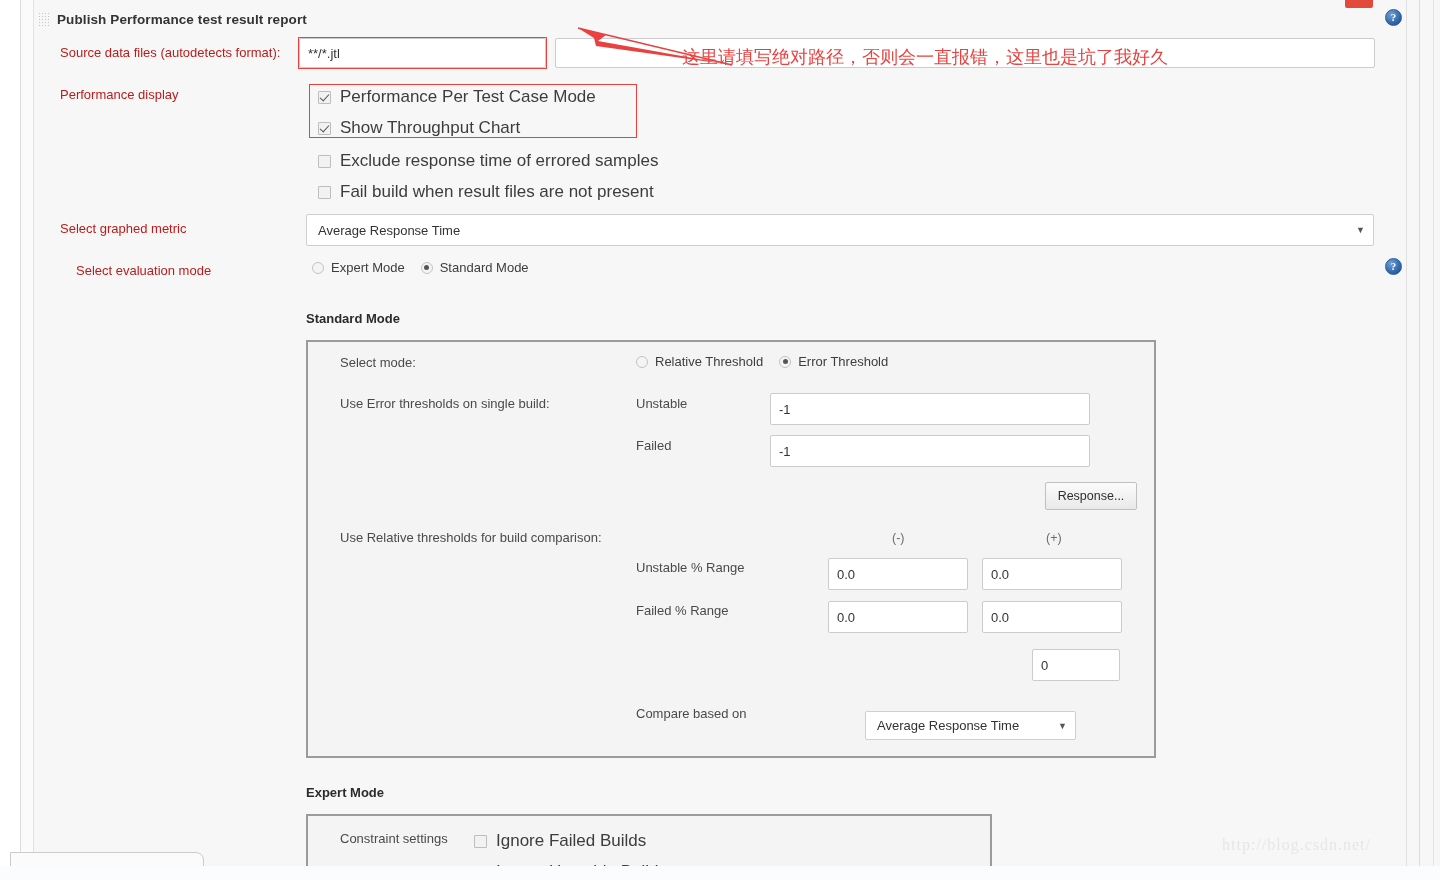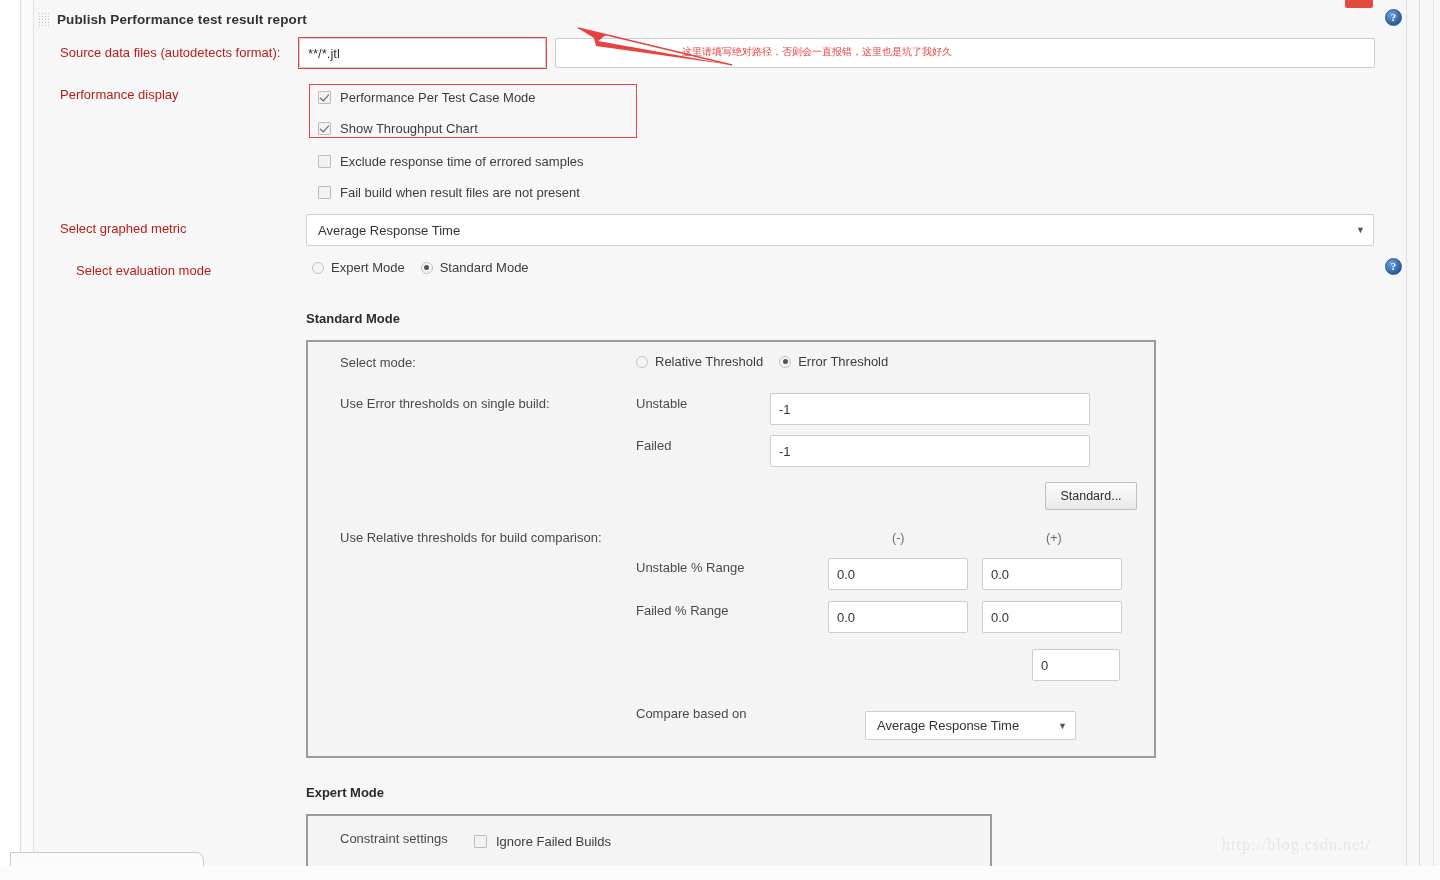--- a/index.html
+++ b/index.html
@@ -155,21 +155,21 @@
   .cbox.checked::after {
     content: "";
     position: absolute;
     left: 3px; top: 0px;
     width: 4px; height: 8px;
     border: solid #555;
     border-width: 0 1.6px 1.6px 0;
     transform: rotate(42deg);
   }
   .cb-label {
-    font-size: 13px;
+    font-size: 17px;
     color: #3d3d3d;
     white-space: nowrap;
   }
 
   
   .radio-row {
     position: absolute;
     display: flex;
     align-items: center;
     flex-wrap: wrap;
@@ -278,21 +278,21 @@
   
   .arrow-svg {
     position: absolute;
     left: 540px; top: 26px;
     width: 160px; height: 42px;
     pointer-events: none;
   }
   .annot-text {
     position: absolute;
     color: #e8413f;
-    font-size: 10px;
+    font-size: 18px;
     white-space: nowrap;
     font-family: "DejaVu Sans", "Liberation Sans", sans-serif;
   }
 
   
   .top-red-btn {
     position: absolute;
     left: 1345px; top: -12px;
     width: 28px; height: 20px;
     background: #e24b3c;
@@ -394,21 +394,21 @@
   </div>
 
   <div class="inner-label" style="left:306px; top:396px;">Use Error thresholds on single build:</div>
 
   <div class="inner-label" style="left:602px; top:396px;">Unstable</div>
   <input class="text-input" style="left: 736px; top: 393px; width: 320px; height: 32px;" value="-1">
 
   <div class="inner-label" style="left:602px; top:438px;">Failed</div>
   <input class="text-input" style="left: 736px; top: 435px; width: 320px; height: 32px;" value="-1">
 
-  <div class="btn" style="left:1011px; top:482px; width:92px; height:28px;">Standard...</div>
+  <div class="btn" style="left:1011px; top:482px; width:92px; height:28px;">Response...</div>
 
   <div class="inner-label" style="left:306px; top:530px;">Use Relative thresholds for build comparison:</div>
 
   <div class="col-head" style="left:858px; top:531px;">(-)</div>
   <div class="col-head" style="left:1012px; top:531px;">(+)</div>
 
   <div class="inner-label" style="left:602px; top:560px;">Unstable % Range</div>
   <input class="text-input" style="left: 794px; top: 558px; width: 140px; height: 32px;" value="0.0">
   <input class="text-input" style="left: 948px; top: 558px; width: 140px; height: 32px;" value="0.0">
 

